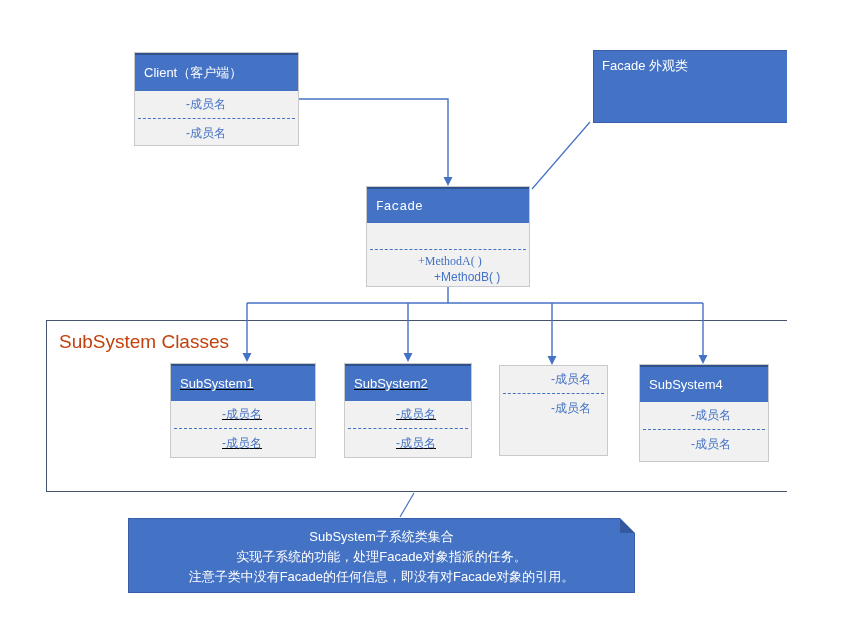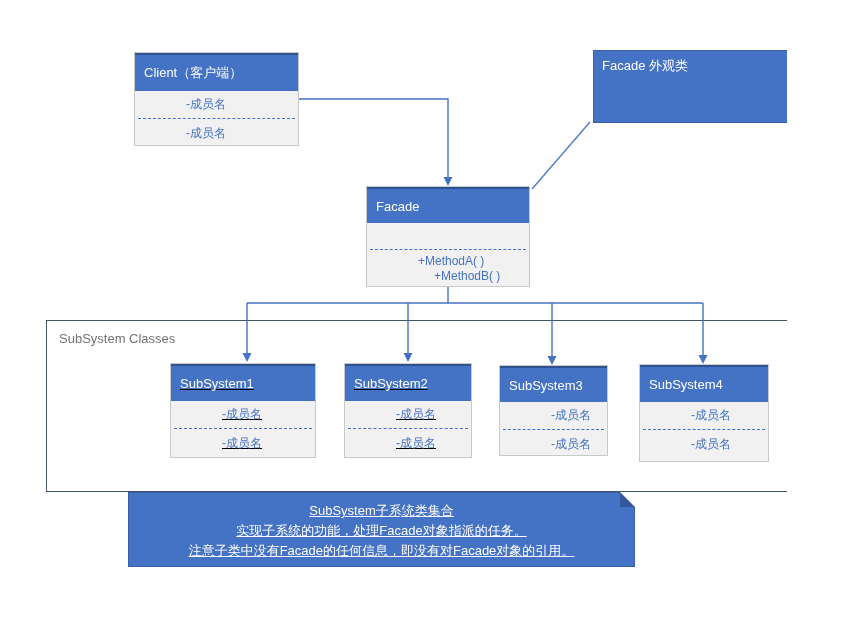--- a/index.html
+++ b/index.html
@@ -21,21 +21,21 @@
     color:#4472c4; font-size:12px; padding:5px 4px 4px 10px; white-space:nowrap;margin-left:41px;
   }
   .dashsep { border-top:1px dashed #4472c4; height:0; margin:1px 3px; }
   .spacer { height:25px; }
 
   
   .frame {
     position:absolute; box-sizing:border-box; border:1px solid #44546a;
     background:transparent;
   }
-  .frame-label { color:#737373; font-size:13px; padding:10px 0 0 12px; }
+  .frame-label { color:#c2410c; font-size:19px; padding:10px 0 0 12px; }
 
   
   .callout {
     position:absolute; box-sizing:border-box; background:#4472c4;
     border:1px solid #3a5da8; color:#ffffff; font-size:13px; line-height:1.55;
   }
   .callout .dogear {
     position:absolute; top:-1px; right:-1px; width:0; height:0;
     border-top:15px solid #ffffff; border-left:15px solid #35599f;
   }
@@ -52,26 +52,26 @@
   <div class="classbox" style="left:134px; top:52px; width:165px; height:94px;">
     <div class="hdr" style="height:38px;">
       <span>Client（客户端）</span>
     </div>
     <div class="member">-成员名</div>
     <div class="dashsep"></div>
     <div class="member">-成员名</div>
   </div>
 
   <div class="classbox" style="left:366px; top:186px; width:164px; height:101px;">
-    <div class="hdr" style="height:36px;">
+    <div class="hdr" style="height:36px;font-family:Liberation Mono, monospace;">
       <span>Facade</span>
     </div>
     <div class="spacer"></div>
     <div class="dashsep"></div>
-    <div class="member" style="padding:3px 4px 0 10px;">+MethodA( )</div>
+    <div class="member" style="padding:3px 4px 0 10px;font-family:Liberation Serif, serif;">+MethodA( )</div>
     <div class="member" style="padding:1px 4px 0 26px;">+MethodB( )</div>
   </div>
 
   <div class="frame" style="left:46px; top:320px; width:809px; height:172px;">
     <div class="frame-label">SubSystem Classes</div>
   </div>
 
   <div class="classbox" style="left:170px; top:363px; width:146px; height:95px;text-decoration:underline;">
     <div class="hdr" style="height:37px;">
       <span>SubSystem1</span>
@@ -84,23 +84,20 @@
   <div class="classbox" style="left:344px; top:363px; width:128px; height:95px;text-decoration:underline;">
     <div class="hdr" style="height:37px;">
       <span>SubSystem2</span>
     </div>
     <div class="member">-成员名</div>
     <div class="dashsep"></div>
     <div class="member">-成员名</div>
   </div>
 
   <div class="classbox" style="left:499px; top:365px; width:109px; height:91px;">
-    <div class="hdr" style="height:36px;">
-      <span>SubSystem3</span>
-    </div>
     <div class="member">-成员名</div>
     <div class="dashsep"></div>
     <div class="member">-成员名</div>
   </div>
 
   <div class="classbox" style="left:639px; top:364px; width:130px; height:98px;">
     <div class="hdr" style="height:37px;">
       <span>SubSystem4</span>
     </div>
     <div class="member">-成员名</div>
@@ -108,21 +105,21 @@
     <div class="member">-成员名</div>
   </div>
 
   <div class="callout" style="left:593px; top:50px; width:250px; height:73px;">
     <div class="dogear"></div>
     <div class="txt">
       <span>Facade 外观类</span><br>
     </div>
   </div>
 
-  <div class="callout centered" style="left:128px; top:492px; width:507px; height:75px;text-decoration:underline;">
+  <div class="callout centered" style="left:128px; top:518px; width:507px; height:75px;">
     <div class="dogear"></div>
     <div class="txt">
       <div>SubSystem子系统类集合</div>
       <div>实现子系统的功能，处理Facade对象指派的任务。</div>
       <div>注意子类中没有Facade的任何信息，即没有对Facade对象的引用。</div>
     </div>
   </div>
 
   <svg class="overlay" width="863" height="617" viewBox="0 0 863 617">
 

